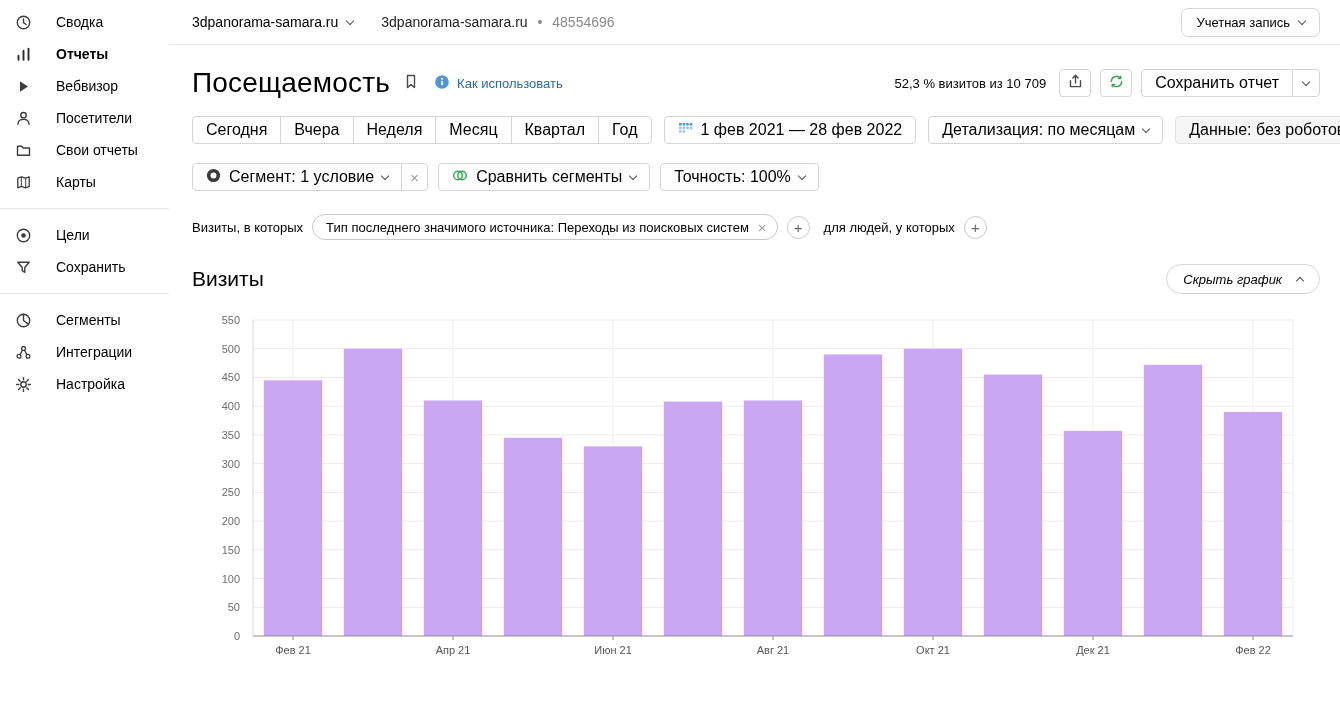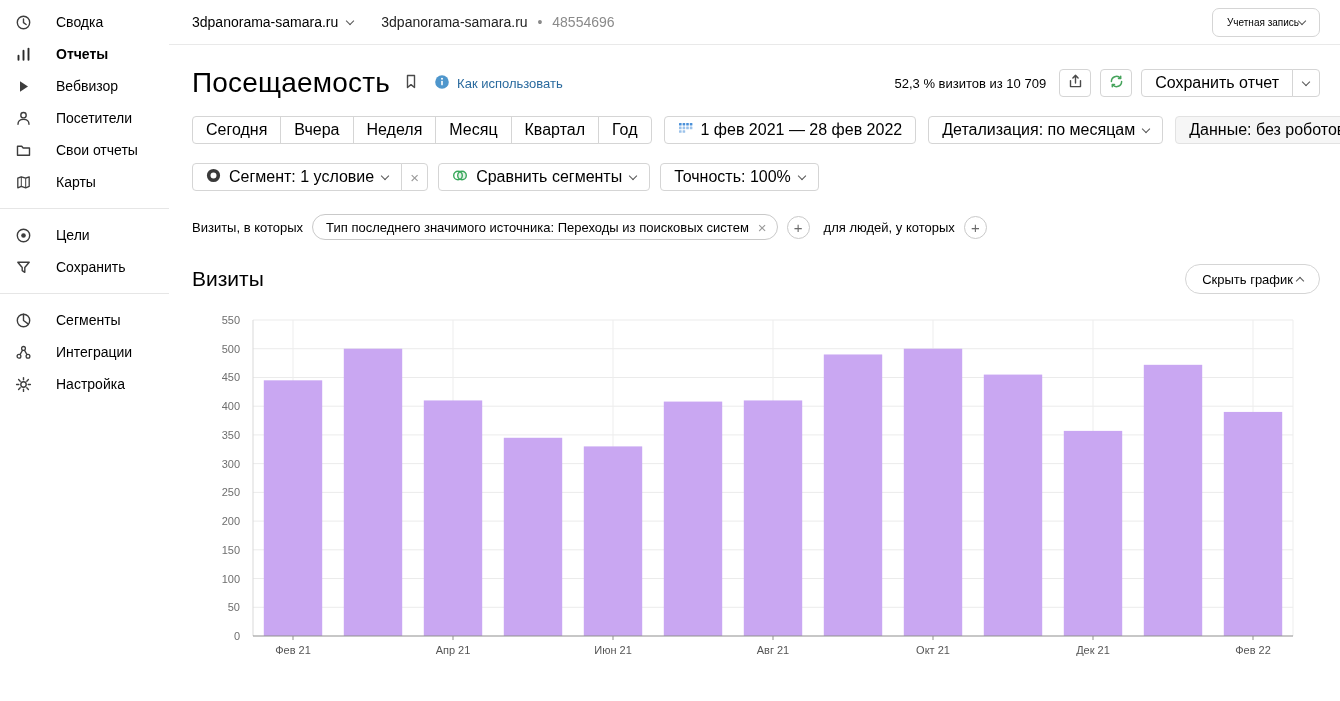--- a/index.html
+++ b/index.html
@@ -16,21 +16,21 @@
   .side-divider { height:1px; background:#e6e6e6; margin:10px 0; }
 
   
   .main { flex:1; min-width:0; }
   .topbar { height:45px; display:flex; align-items:center; border-bottom:1px solid #e9e9e9; padding:0 20px 0 23px; }
   .site-menu { display:flex; align-items:center; gap:9px; font-size:14px; cursor:pointer; }
   .site-info { margin-left:28px; font-size:14px; }
   .site-info .nm { color:#222; }
   .site-info .sep { color:#8a8a8a; margin:0 6px; }
   .site-info .cid { color:#8a8a8a; }
-  .account-btn { margin-left:auto; height:29px; border:1px solid #d5d5d5; border-radius:7px; background:#fff; padding:0 14px; font-size:10px; display:flex; align-items:center; cursor:pointer; font-family:inherit; }
+  .account-btn { margin-left:auto; height:29px; border:1px solid #d5d5d5; border-radius:7px; background:#fff; padding:0 14px; font-size:13px; display:flex; align-items:center; gap:9px; cursor:pointer; font-family:inherit; }
 
   .content { padding:0 20px 0 23px; }
 
   
   .chv { display:inline-block; width:6px; height:6px; border-right:1.4px solid #555; border-bottom:1.4px solid #555; transform:rotate(45deg); margin-top:-3px; flex:0 0 auto; }
   .chv-up { display:inline-block; width:6px; height:6px; border-right:1.4px solid #555; border-bottom:1.4px solid #555; transform:rotate(-135deg); margin-top:4px; flex:0 0 auto; }
 
   
   .page-head { display:flex; align-items:center; margin-top:20px; height:36px; }
   .page-title { font-size:28px; font-weight:400; margin:0; letter-spacing:.2px; }
@@ -59,21 +59,21 @@
   .joined .btn:first-child { border-radius:4px 0 0 4px; }
   .joined .btn.xbtn { border-radius:0 4px 4px 0; margin-left:-1px; width:27px; padding:0; justify-content:center; color:#8a8a8a; font-size:15px; }
 
   .filter-row { margin-top:23px; display:flex; align-items:center; gap:9px; font-size:13px; }
   .chip { height:26px; border:1px solid #c9c9c9; border-radius:14px; display:inline-flex; align-items:center; gap:9px; padding:0 10px 0 13px; font-size:13px; background:#fff; cursor:pointer; }
   .x-glyph { color:#9a9a9a; font-size:15px; line-height:1; cursor:pointer; }
   .plus-btn { width:23px; height:23px; border:1px solid #c9c9c9; border-radius:50%; background:#fff; color:#6a6a6a; font-size:15px; line-height:1; display:flex; align-items:center; justify-content:center; cursor:pointer; padding:0; }
 
   .section-row { margin-top:24px; display:flex; align-items:center; }
   .section-title { font-size:21px; font-weight:400; margin:0; }
-  .hide-chart { margin-left:auto; height:30px; border:1px solid #d5d5d5; border-radius:16px; background:#fff; padding:0 16px; font-size:13px; display:flex; align-items:center; gap:4px; cursor:pointer; font-family:inherit; }
+  .hide-chart { margin-left:auto; height:30px; border:1px solid #d5d5d5; border-radius:16px; background:#fff; padding:0 16px; font-size:13px; display:flex; align-items:center; gap:15px; cursor:pointer; font-family:inherit;font-style:italic; }
 
   .chart-wrap { margin-top:8px; }
   .chart-wrap svg text { font-family:"Liberation Sans", sans-serif; }
 </style>
 </head>
 <body>
 
 <div class="app">
 
   <aside class="sidebar">

